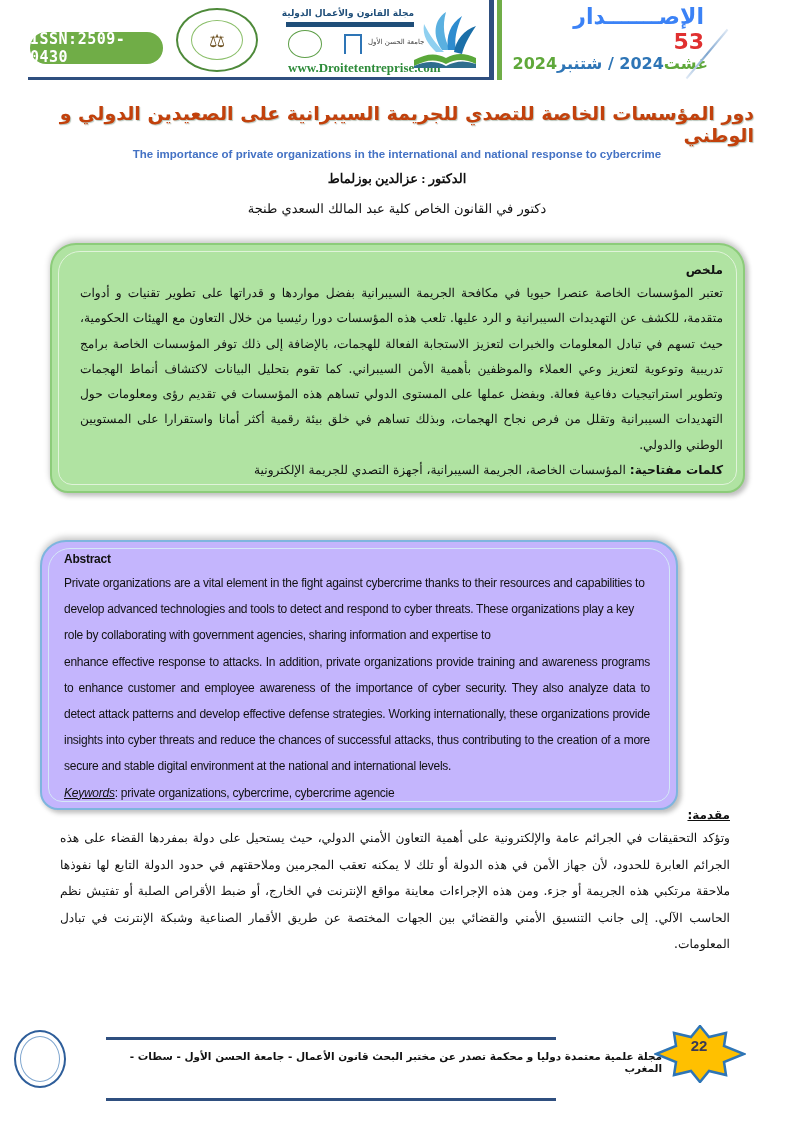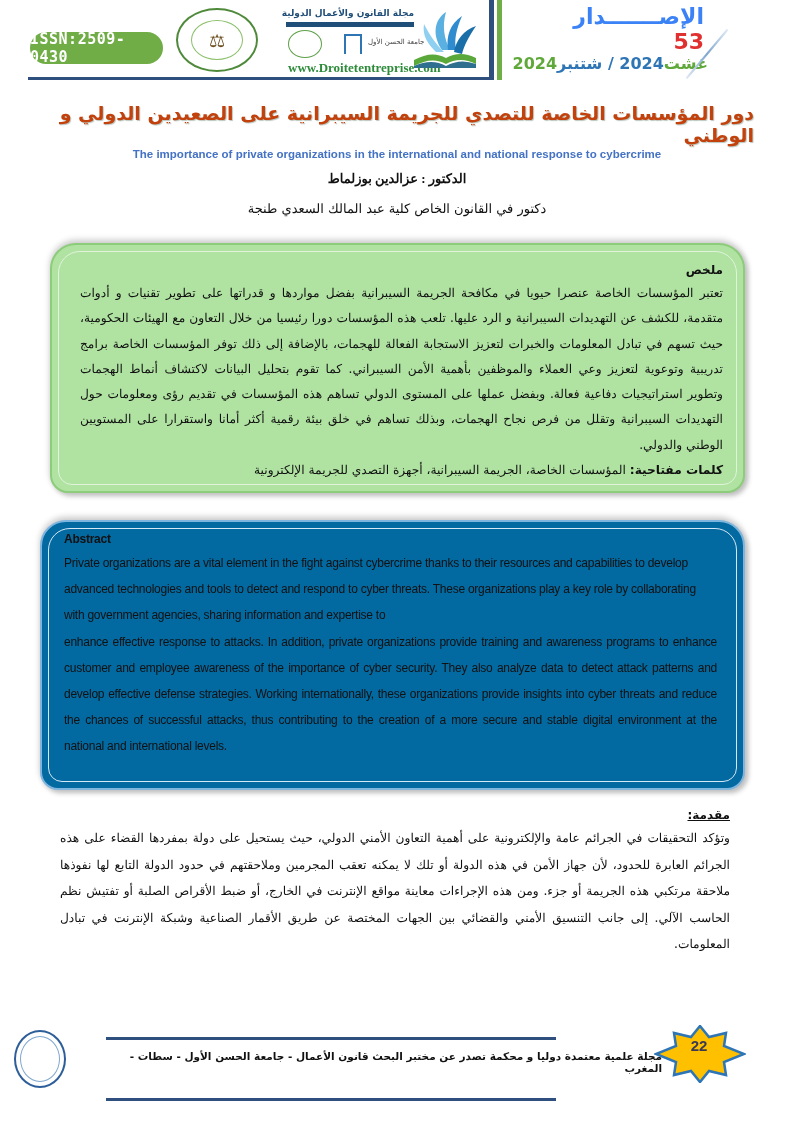--- a/index.html
+++ b/index.html
@@ -83,22 +83,22 @@
   }
   .box-ar .inner {
     position: absolute; left: 28px; right: 20px; top: 14px; direction: rtl; text-align: justify;
     font-family: "DejaVu Serif", serif; font-size: 12.2px; line-height: 25.3px;
   }
   .box-ar .head { font-family: "DejaVu Sans", sans-serif; font-weight: bold; font-size: 12px; line-height: 22px; }
   .box-ar .kw-label { font-weight: bold; font-family: "DejaVu Sans", sans-serif; }
 
   
   .box-en {
-    position: absolute; left: 40px; top: 520px; width: 705px; height: 270px;
-    background: #0369a1; border: 2px solid #7eb5de; border-radius: 26px 26px 18px 18px;
+    position: absolute; left: 40px; top: 540px; width: 638px; height: 270px;
+    background: #c4b5fd; border: 2px solid #7eb5de; border-radius: 26px 26px 18px 18px;
     box-shadow: 0 -3px 6px #c9c9c9, 3px 3px 5px #bdbdbd;
   }
   .box-en::before {
     content:""; position:absolute; left: 6px; top: 6px; right: 6px; bottom: 6px;
     border: 1px solid #d4e8f7; border-radius: 22px 22px 14px 14px;
   }
   .box-en .inner {
     position: absolute; left: 22px; right: 26px; top: 8px; text-align: justify;
     font-family: "Liberation Sans", sans-serif; font-size: 12px; line-height: 26.2px; letter-spacing: -0.25px;
   }
@@ -186,20 +186,23 @@
       <span class="kw-label">كلمات مفتاحية:</span><span> المؤسسات الخاصة، الجريمة السيبرانية، أجهزة التصدي للجريمة الإلكترونية</span>
     </div>
   </div>
 </div>
 
 <div class="box-en">
   <div class="inner">
     <div class="head">Abstract</div>
     <div style="text-align:left;">Private organizations are a vital element in the fight against cybercrime thanks to their resources and capabilities to develop advanced technologies and tools to detect and respond to cyber threats. These organizations play a key role by     collaborating with government agencies, sharing information and expertise to</div>
     <div>enhance effective response to attacks. In addition, private organizations provide training and awareness programs to enhance customer and employee awareness of the importance of cyber security. They also analyze data to detect attack patterns and develop effective defense strategies. Working internationally, these organizations provide insights into cyber threats and reduce the chances of successful attacks, thus contributing to the creation of a more secure and stable digital environment at the national and international levels.</div>
+    <div>
+      <span class="kw-label">Keywords</span><span>: private organizations, cybercrime, cybercrime agencie</span>
+    </div>
   </div>
 </div>
 
 <div class="intro">
   <div class="head">مقدمة:</div>
   <div>وتؤكد التحقيقات في الجرائم عامة والإلكترونية على أهمية التعاون الأمني الدولي، حيث يستحيل على دولة بمفردها القضاء على هذه الجرائم العابرة للحدود، لأن جهاز الأمن في هذه الدولة أو تلك لا يمكنه تعقب المجرمين وملاحقتهم في حدود الدولة التابع لها نفوذها ملاحقة مرتكبي هذه الجريمة أو جزء. ومن هذه الإجراءات معاينة مواقع الإنترنت في الخارج، أو ضبط الأقراص الصلبة أو تفتيش نظم الحاسب الآلي. إلى جانب التنسيق الأمني والقضائي بين الجهات المختصة عن طريق الأقمار الصناعية وشبكة الإنترنت في تبادل المعلومات.</div>
 </div>
 
 <div class="foot-seal" title="الدكتور مصطفى الفوركي - مدير المجلة"></div>
 <div class="foot-rule1"></div>

